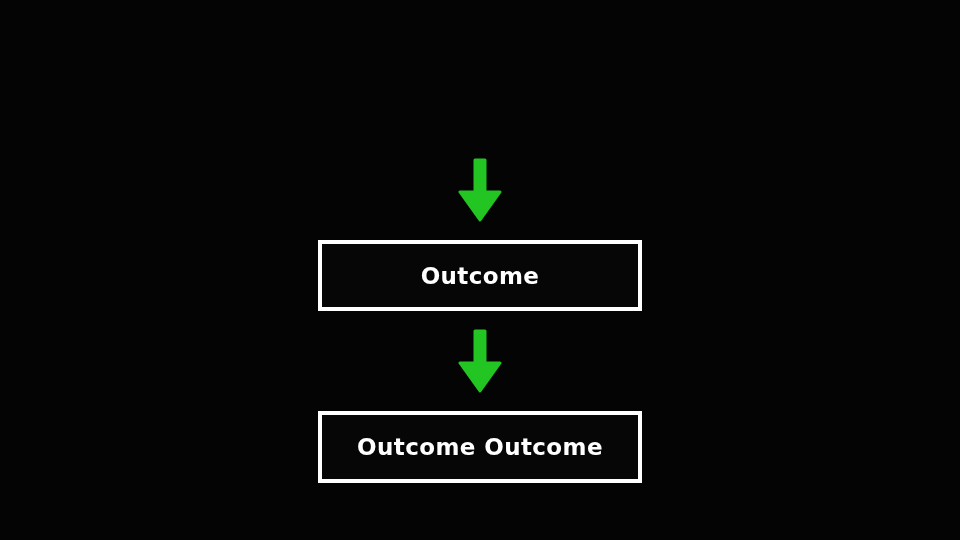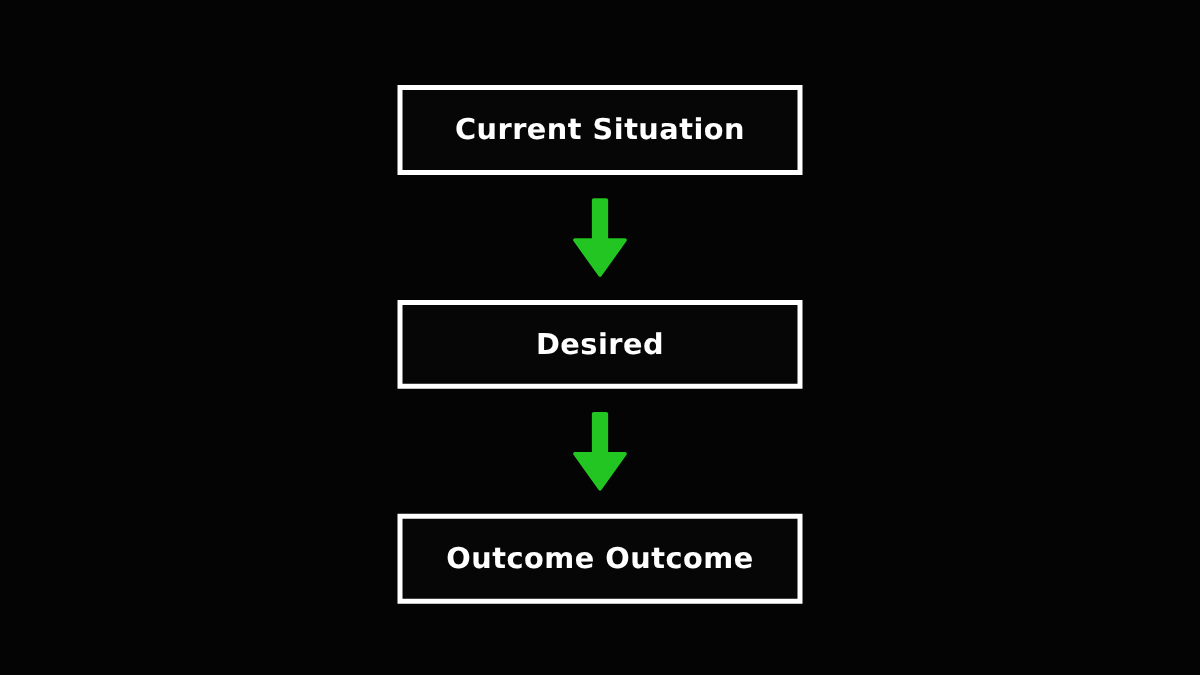--- a/index.html
+++ b/index.html
@@ -56,32 +56,29 @@
     stroke: var(--arrow);
     stroke-width: 3;
     stroke-linejoin: round;
   }
 </style>
 </head>
 <body>
 
 <div class="stage">
 
-  <div class="flow-node node-current">
-    <span class="node-label">Current Situation</span>
-  </div>
 
   <div class="flow-arrow arrow-1">
     <svg viewBox="0 0 44 64" aria-hidden="true">
       <path d="M17 2 H27 V34 H42 L22 62 L2 34 H17 Z"></path>
     </svg>
   </div>
 
   <div class="flow-node node-system">
-    <span class="node-label">Desired</span>
+    <span class="node-label">Outcome</span>
   </div>
 
   <div class="flow-arrow arrow-2">
     <svg viewBox="0 0 44 64" aria-hidden="true">
       <path d="M17 2 H27 V34 H42 L22 62 L2 34 H17 Z"></path>
     </svg>
   </div>
 
   <div class="flow-node node-outcome">
     <span class="node-label">Outcome Outcome</span>

